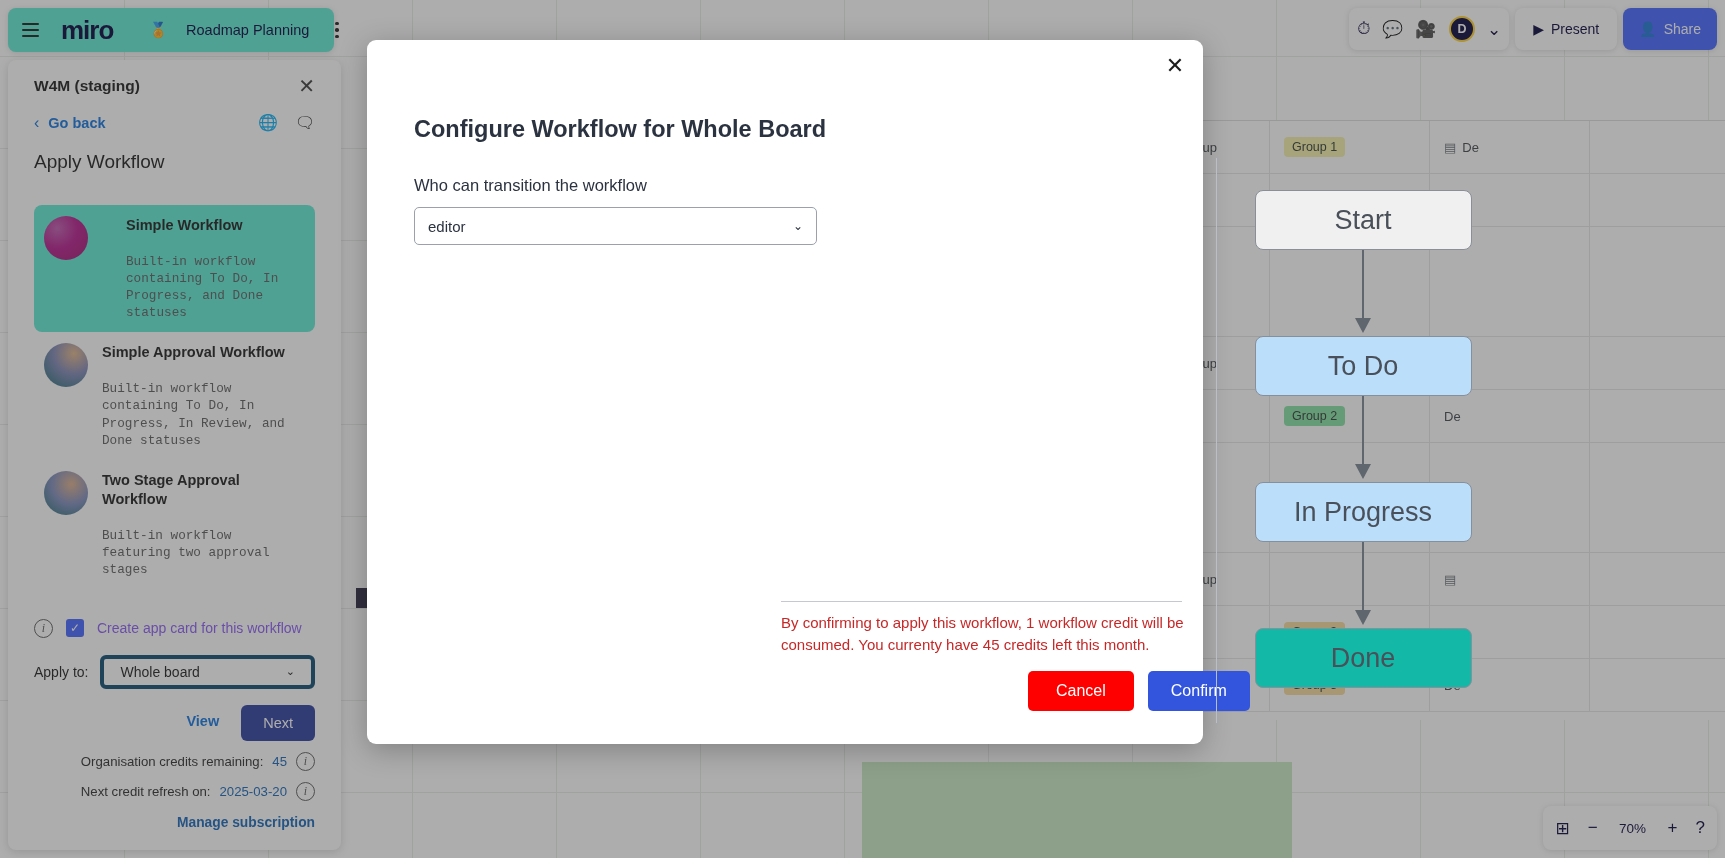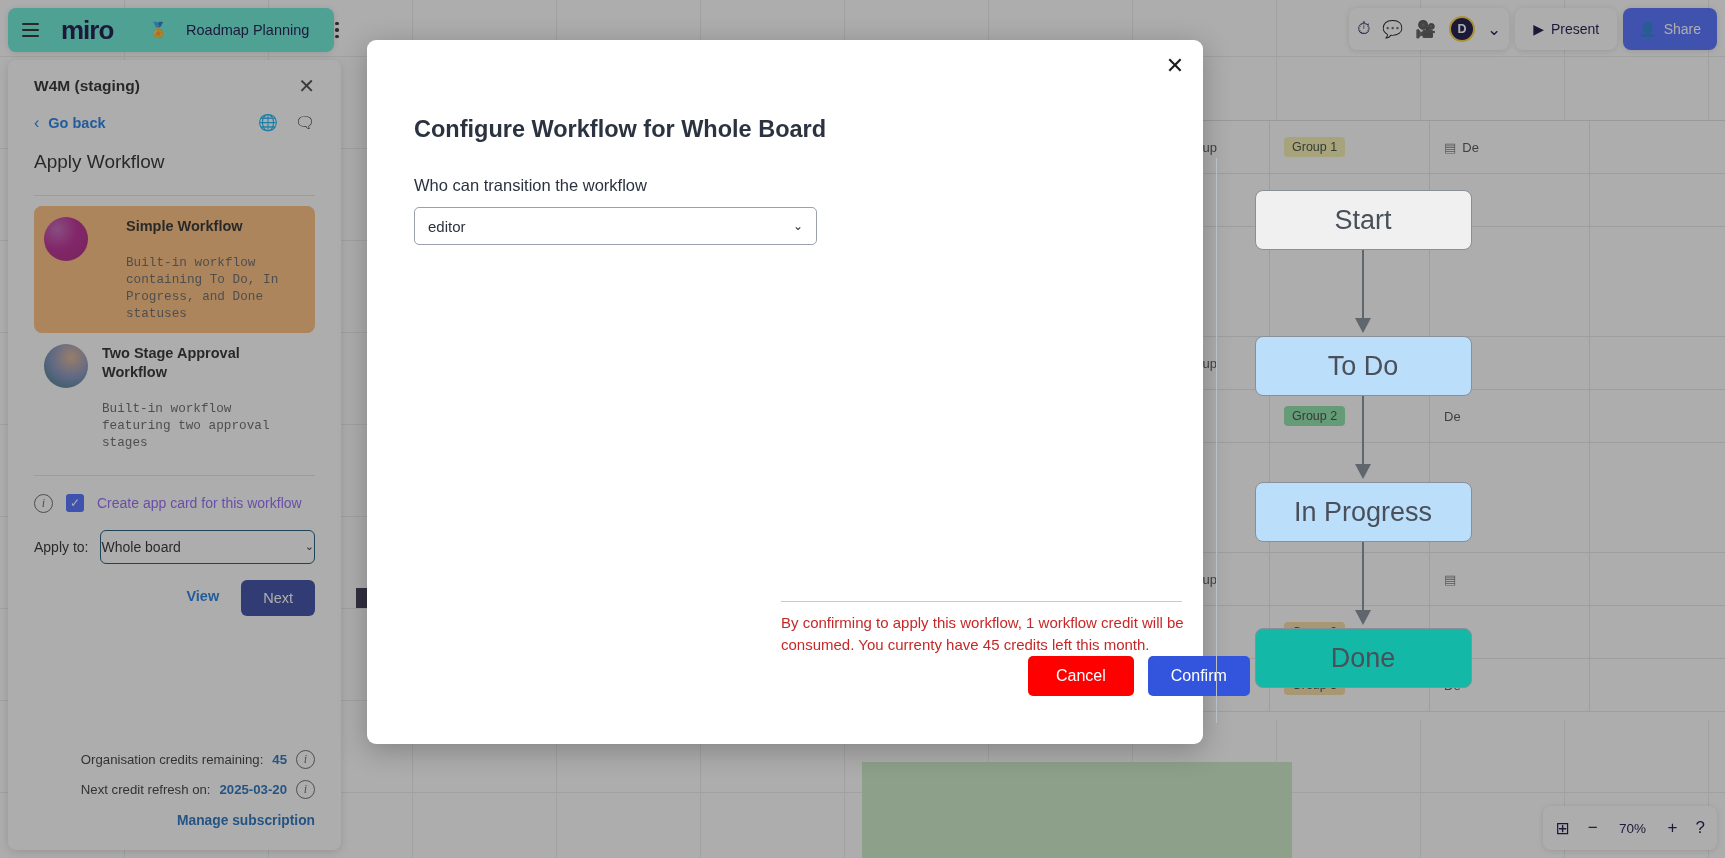--- a/index.html
+++ b/index.html
@@ -153,21 +153,21 @@
   .goback .chev { font-size: 16px; font-weight: 400; }
   .sp-nav-icons { display: flex; gap: 16px; font-size: 16px; color: #1a1a1a; }
   .sp-h2 { font-size: 19px; font-weight: 400; color: #1a1a1a; margin-top: 19px; }
   .sp-rule { height: 1px; background: #e2e2e2; margin-top: 22px; }
 
   .wf-list { margin-top: 10px; }
   .wf-item {
     display: flex; gap: 14px; align-items: flex-start;
     padding: 11px 10px; border-radius: 8px; cursor: pointer;
   }
-  .wf-item.active { background: #fdba74; gap: 38px; }
+  .wf-item.active { background: #5eead4; gap: 38px; }
   .wf-bubble { width: 44px; height: 44px; border-radius: 50%; flex: 0 0 44px; }
   .bubble-0 { background: radial-gradient(circle at 30% 28%, #c05ab0 0%, #b5198c 45%, #a3126f 100%); }
   .bubble-1 { background: radial-gradient(circle at 68% 24%, #e0b489 0%, #7f86b5 45%, #1d6b73 100%); }
   .bubble-2 { background: radial-gradient(circle at 62% 30%, #dcae8b 0%, #7d8bbb 48%, #1f6c70 100%); }
   .wf-name { font-size: 14.5px; font-weight: 700; color: #1a1a1a; line-height: 1.3; }
   .wf-desc { font-size: 12.7px; color: #5c5c5c; line-height: 1.35; margin-top: 18px; font-family: Liberation Mono, monospace; }
 
   .sp-rule2 { height: 1px; background: #e2e2e2; margin-top: 12px; }
   .appcard-row { display: flex; align-items: center; gap: 13px; margin-top: 18px; }
   .info-circle {
@@ -178,36 +178,36 @@
   .chkbox {
     width: 18px; height: 18px; border-radius: 3px; background: #4262ff;
     display: flex; align-items: center; justify-content: center;
     color: #fff; font-size: 12px; cursor: pointer; flex: 0 0 18px;
   }
   .appcard-label { font-size: 14px; color: #8b5cf6; }
 
   .applyto-row { display: flex; align-items: center; gap: 12px; margin-top: 17px; }
   .applyto-label { font-size: 14px; color: #1a1a1a; }
   .applyto-select {
-    flex: 1; height: 34px; border: 1px solid #0c4a6e; border-radius: 6px;
+    flex: 1; height: 34px; border: 4px solid #0c4a6e; border-radius: 6px;
     background: #fff; display: flex; align-items: center; justify-content: space-between;
-    padding: 0 0; font-size: 14px; color: #1a1a1a; cursor: pointer;
+    padding: 0 16px; font-size: 14px; color: #1a1a1a; cursor: pointer;
   }
   .sel-chev { font-size: 11px; color: #1a1a1a; }
 
   .sp-actions { display: flex; align-items: flex-start; justify-content: flex-end; gap: 16px; margin-top: 16px; }
   .view-btn { font-size: 14.5px; font-weight: 700; color: #1274e0; cursor: pointer; padding: 8px 6px; }
   .next-btn {
     background: #2b3d9e; color: #fff; font-size: 14.5px; font-weight: 400;
     border-radius: 6px; padding: 10px 22px; cursor: pointer;
   }
 
   .sp-footer { margin-top: auto; padding-bottom: 22px; }
   .credit-row { display: flex; align-items: center; justify-content: flex-end; gap: 9px; margin-top: 11px; font-size: 13.2px; color: #2c2c2c; }
-  .credit-val { font-weight: 700; color: #1566b8; }
+  .credit-val { font-weight: 400; color: #1566b8; }
   .manage-link { text-align: right; margin-top: 14px; font-size: 13.8px; font-weight: 700; color: #1566b8; cursor: pointer; }
 
   
   .overlay { position: absolute; inset: 0; background: rgba(60,60,60,.42); z-index: 10; }
   .modal {
     position: absolute; left: 367px; top: 40px;
     width: 836px; height: 704px;
     background: #fff; border-radius: 9px; z-index: 11;
     box-shadow: 0 6px 28px rgba(0,0,0,.25);
   }
@@ -234,21 +234,21 @@
     background: #c3c8d1;
   }
   .modal-warning {
     position: absolute; left: 414px; top: 572px; width: 406px;
     font-size: 15px; line-height: 1.48; color: #c62828;
   }
   .modal-vline {
     position: absolute; left: 849px; top: 118px; width: 1px; height: 565px;
     background: #b9bfc9;
   }
-  .modal-btns { position: absolute; left: 661px; top: 616px; display: flex; gap: 14px; }
+  .modal-btns { position: absolute; left: 661px; top: 631px; display: flex; gap: 14px; }
   .btn-cancel {
     background: #ff0000; color: #fff; font-size: 16px;
     border-radius: 5px; padding: 11px 28px; cursor: pointer;
   }
   .btn-confirm {
     background: #3355dd; color: #fff; font-size: 16px;
     border-radius: 5px; padding: 11px 23px; cursor: pointer;
   }
 
   
@@ -450,20 +450,27 @@
 
     <div class="wf-list">
       <div class="wf-item active">
         <div class="wf-bubble bubble-0"></div>
         <div>
           <div class="wf-name">Simple Workflow</div>
           <div class="wf-desc">Built-in workflow containing To Do, In Progress, and Done statuses</div>
         </div>
       </div>
       <div class="wf-item">
+        <div class="wf-bubble bubble-1"></div>
+        <div>
+          <div class="wf-name">Simple Approval Workflow</div>
+          <div class="wf-desc">Built-in workflow containing To Do, In Progress, In Review, and Done statuses</div>
+        </div>
+      </div>
+      <div class="wf-item">
         <div class="wf-bubble bubble-2"></div>
         <div>
           <div class="wf-name">Two Stage Approval Workflow</div>
           <div class="wf-desc">Built-in workflow featuring two approval stages</div>
         </div>
       </div>
     </div>
 
     <div class="sp-rule2"></div>
 

